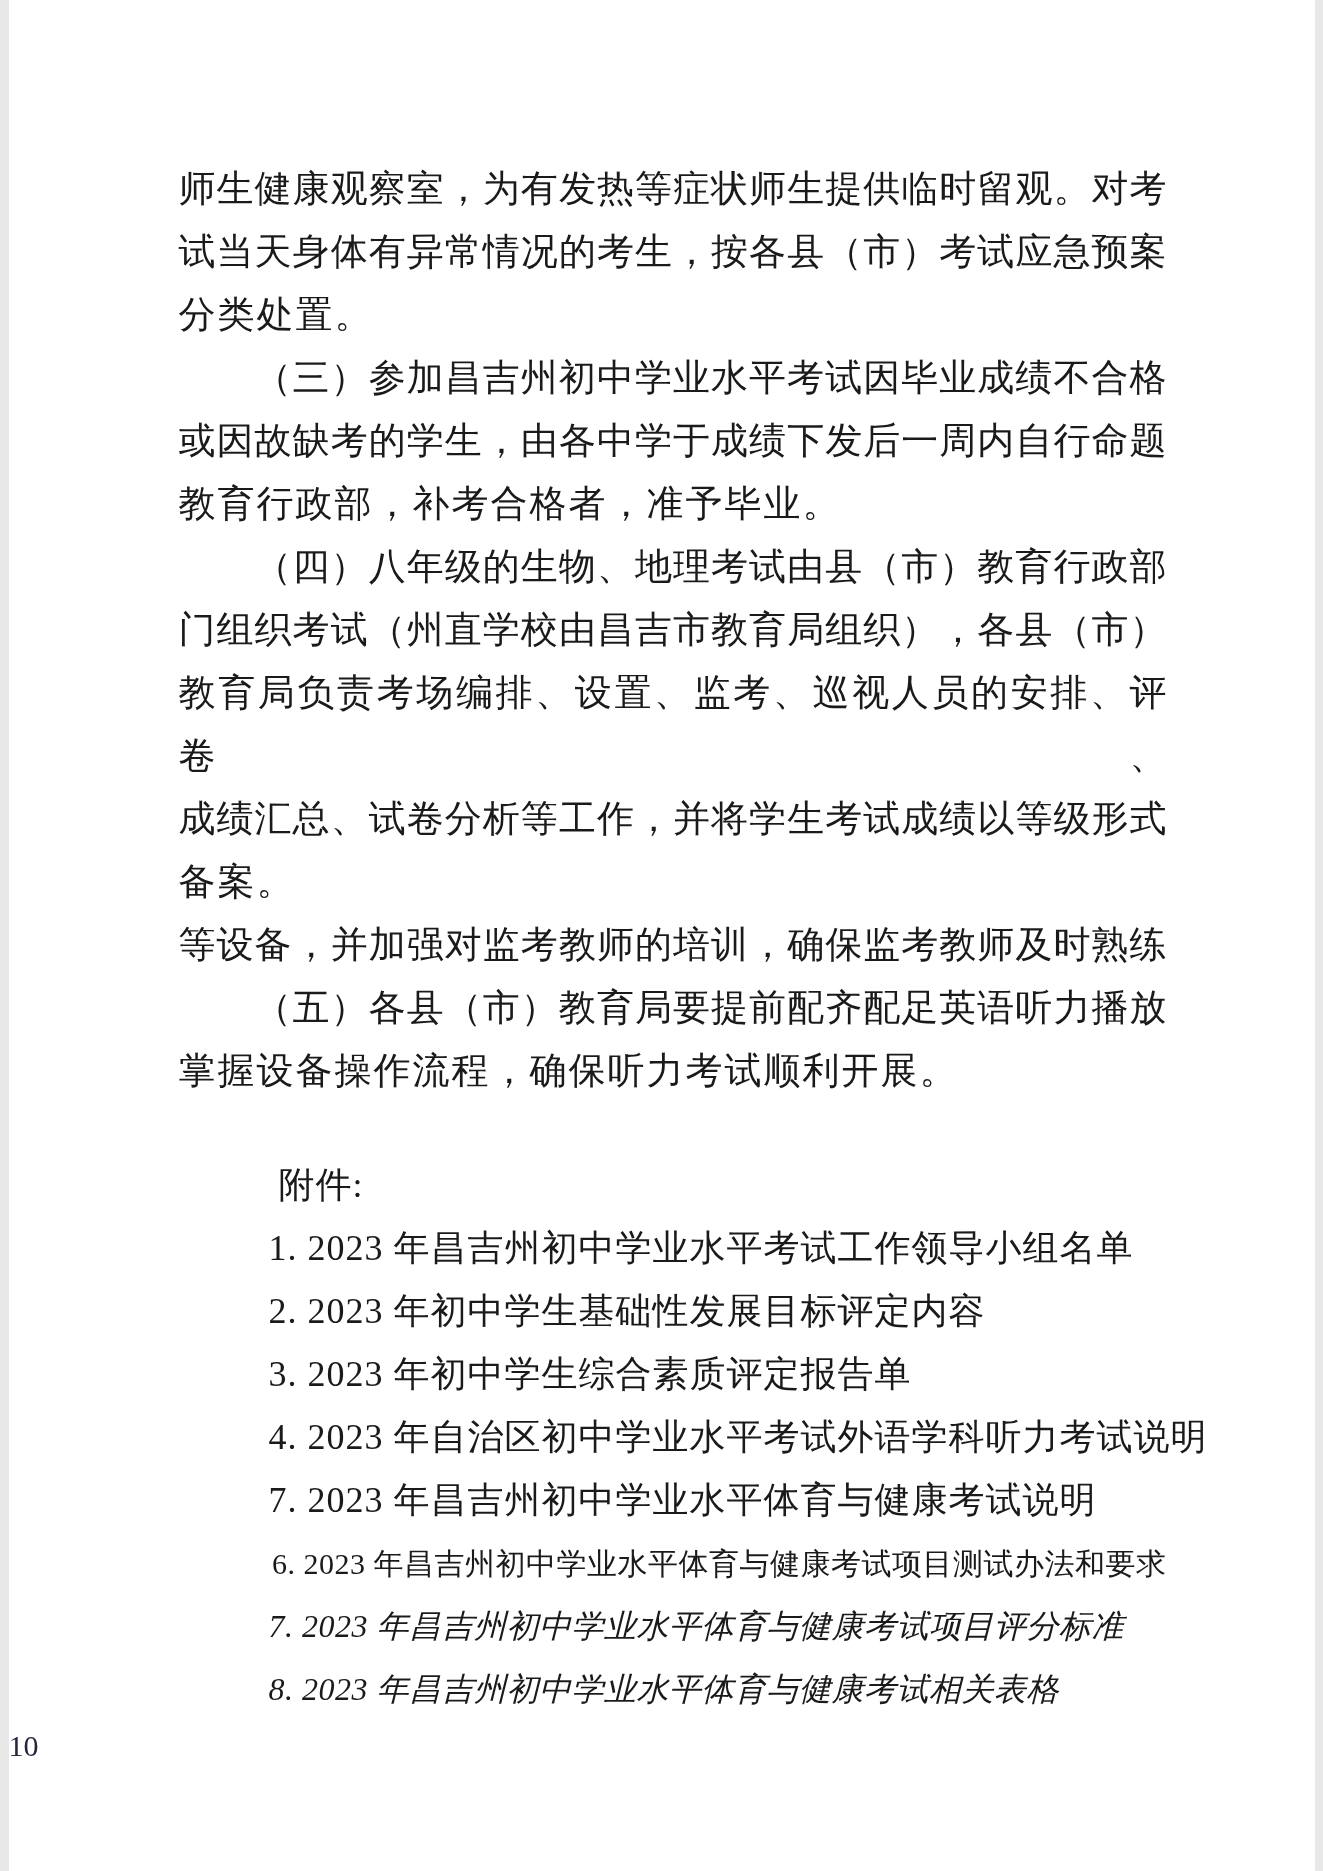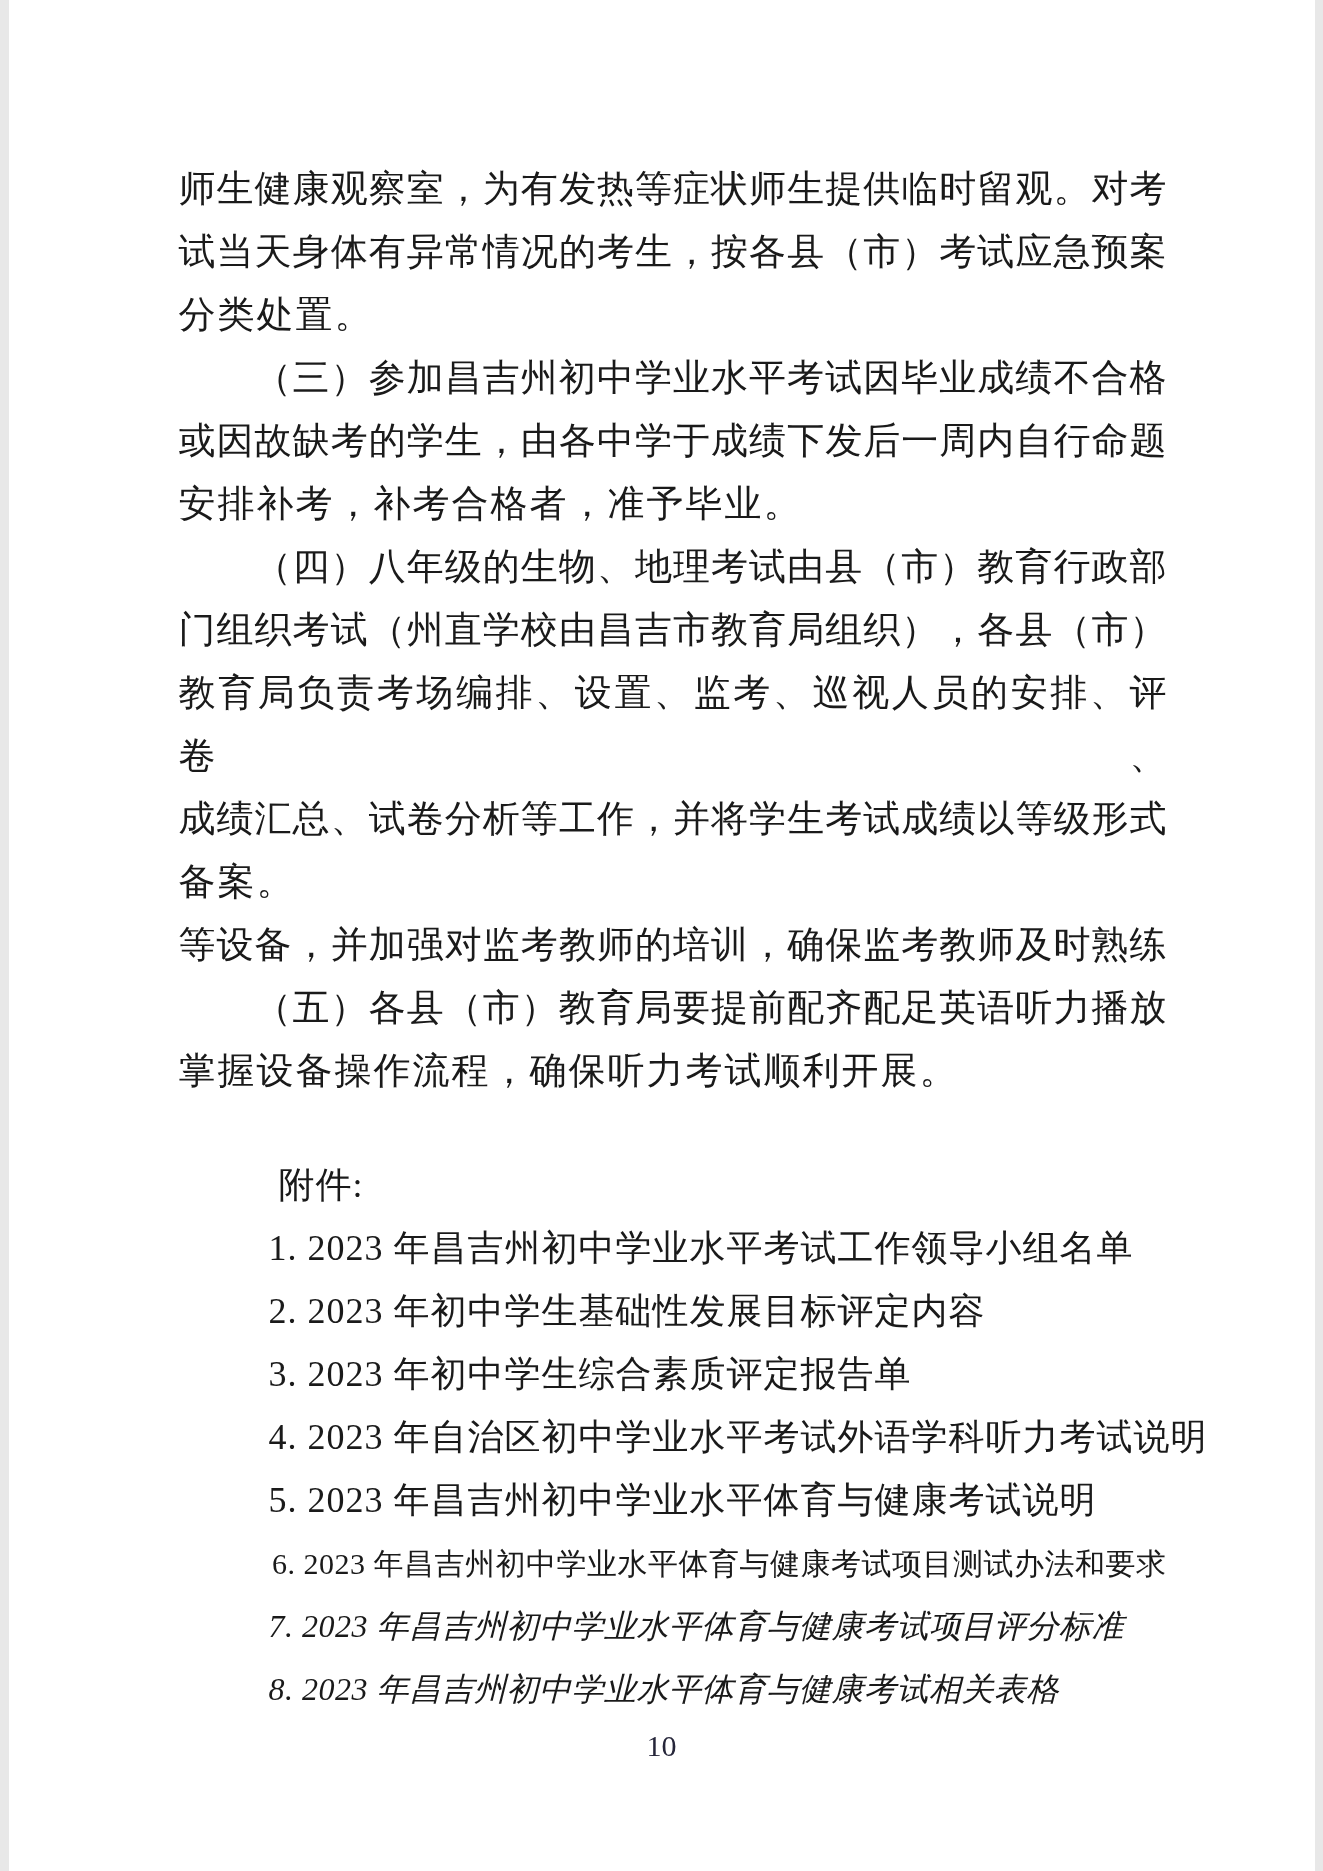--- a/index.html
+++ b/index.html
@@ -37,57 +37,57 @@
     letter-spacing: 1px;
   }
   .aline.label { padding-left: 100px; }
   .aline.small { font-size: 30px; letter-spacing: 0.5px; text-align: right; }
   .aline.msmall { font-size: 32px; letter-spacing: 0.5px; font-style: italic; }
   .page-number {
     position: absolute;
     left: 0;
     right: 0;
     top: 1728px;
-    text-align: center;
+    text-align: left;
     font-size: 30px;
     line-height: 36px;
     color: var(--page_number, #26263a);
     font-family: "Liberation Serif", "DejaVu Serif", serif;
   }
 </style>
 </head>
 <body>
 
 <div class="page">
   <div class="content">
 
     <div class="body-text">
       <div class="bline fill">师生健康观察室，为有发热等症状师生提供临时留观。对考</div>
       <div class="bline fill">试当天身体有异常情况的考生，按各县（市）考试应急预案</div>
       <div class="bline">分类处置。</div>
       <div class="bline indent fill">（三）参加昌吉州初中学业水平考试因毕业成绩不合格</div>
       <div class="bline fill">或因故缺考的学生，由各中学于成绩下发后一周内自行命题</div>
-      <div class="bline">安排补考，补考合格者，准予毕业。</div>
+      <div class="bline">教育行政部，补考合格者，准予毕业。</div>
       <div class="bline indent fill">（四）八年级的生物、地理考试由县（市）教育行政部</div>
       <div class="bline fill">门组织考试（州直学校由昌吉市教育局组织），各县（市）</div>
       <div class="bline fill">教育局负责考场编排、设置、监考、巡视人员的安排、评卷、</div>
       <div class="bline fill">成绩汇总、试卷分析等工作，并将学生考试成绩以等级形式</div>
       <div class="bline">备案。</div>
       <div class="bline fill">等设备，并加强对监考教师的培训，确保监考教师及时熟练</div>
       <div class="bline indent fill">（五）各县（市）教育局要提前配齐配足英语听力播放</div>
       <div class="bline">掌握设备操作流程，确保听力考试顺利开展。</div>
     </div>
 
     <div class="attachments">
       <div class="aline label">附件:</div>
       <div class="aline">1. 2023 年昌吉州初中学业水平考试工作领导小组名单</div>
       <div class="aline">2. 2023 年初中学生基础性发展目标评定内容</div>
       <div class="aline">3. 2023 年初中学生综合素质评定报告单</div>
       <div class="aline">4. 2023 年自治区初中学业水平考试外语学科听力考试说明</div>
-      <div class="aline">5. 2023 年昌吉州初中学业水平体育与健康考试说明</div>
+      <div class="aline">7. 2023 年昌吉州初中学业水平体育与健康考试说明</div>
       <div class="aline small">6. 2023 年昌吉州初中学业水平体育与健康考试项目测试办法和要求</div>
       <div class="aline msmall">7. 2023 年昌吉州初中学业水平体育与健康考试项目评分标准</div>
       <div class="aline msmall">8. 2023 年昌吉州初中学业水平体育与健康考试相关表格</div>
     </div>
 
   </div>
 
   <div class="page-number">10</div>
 </div>
 

